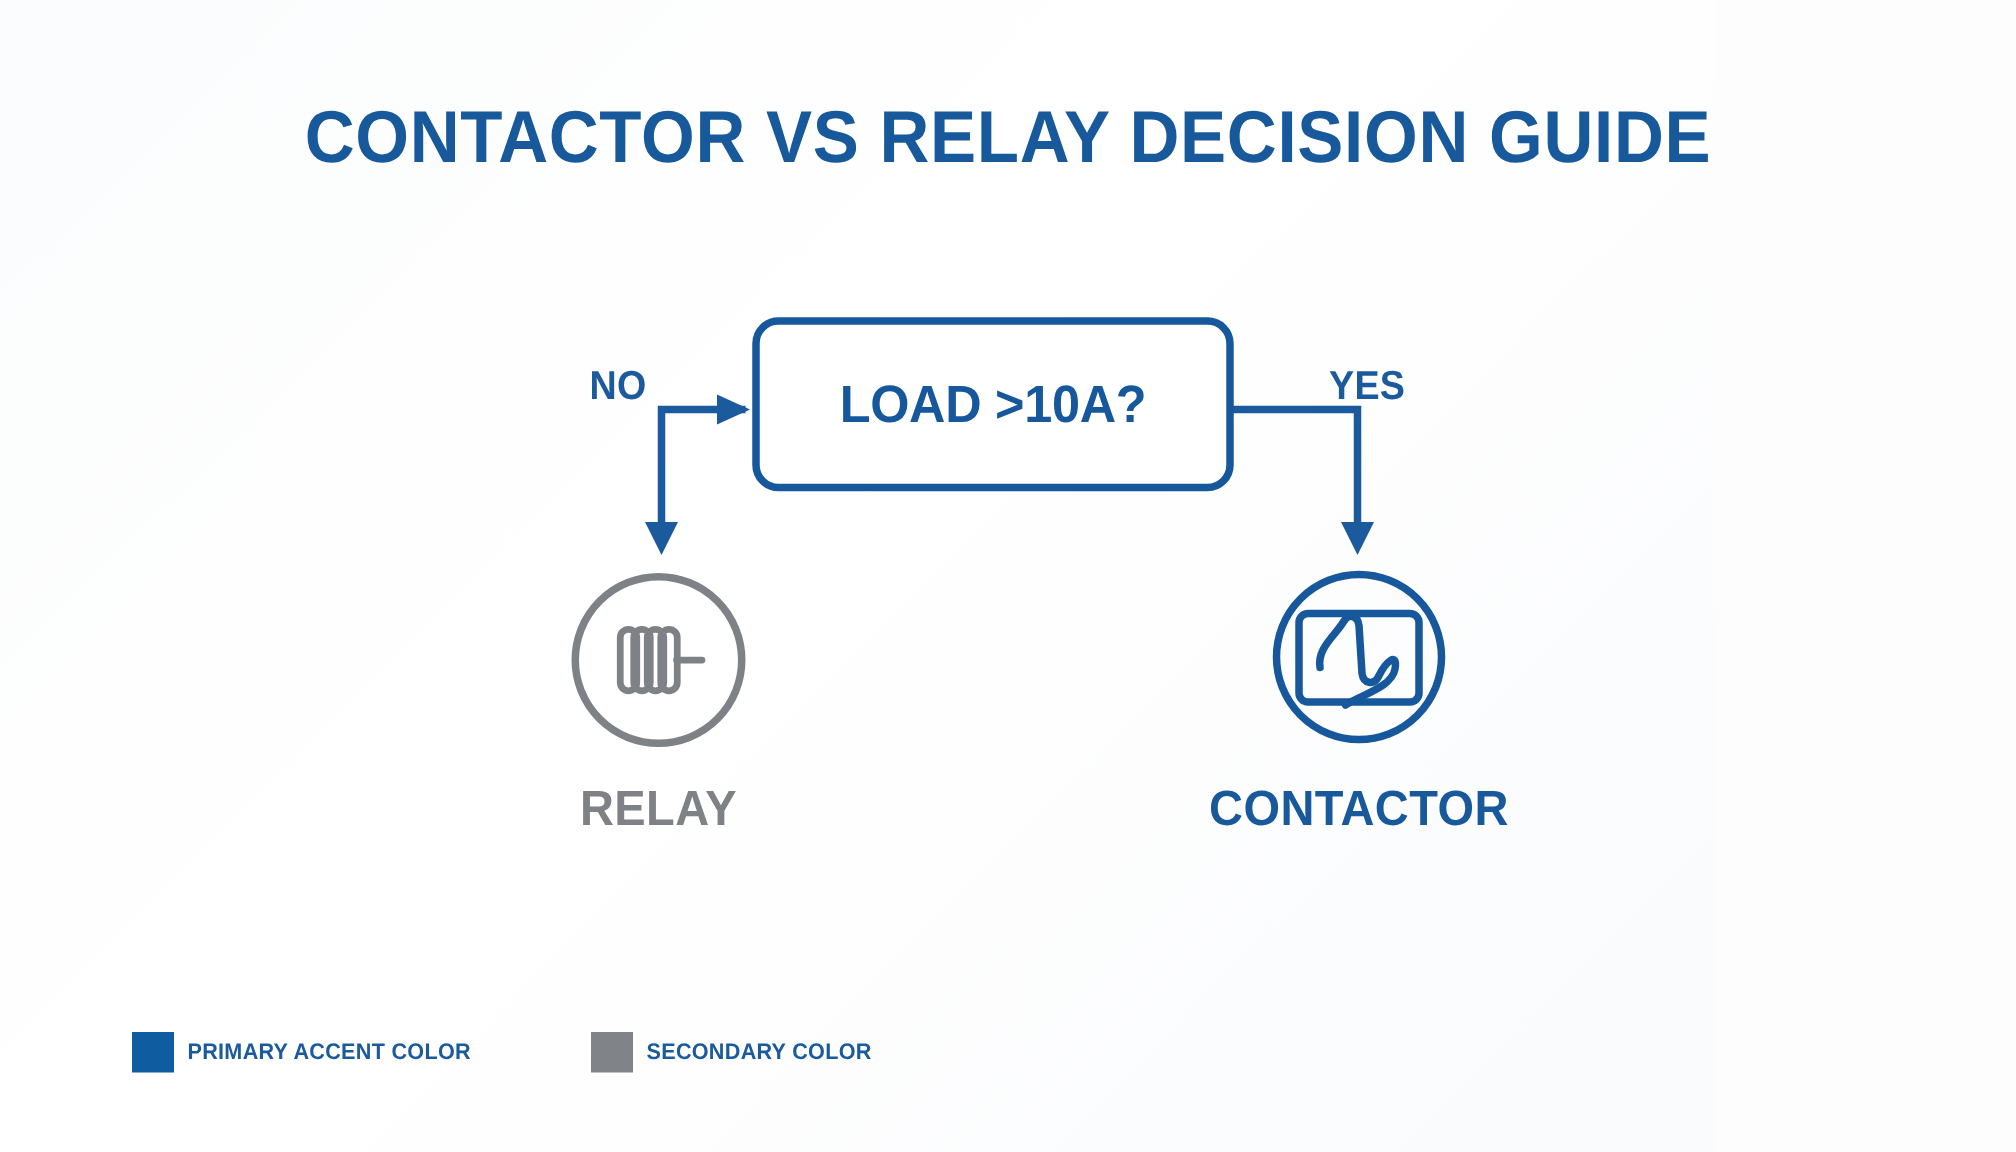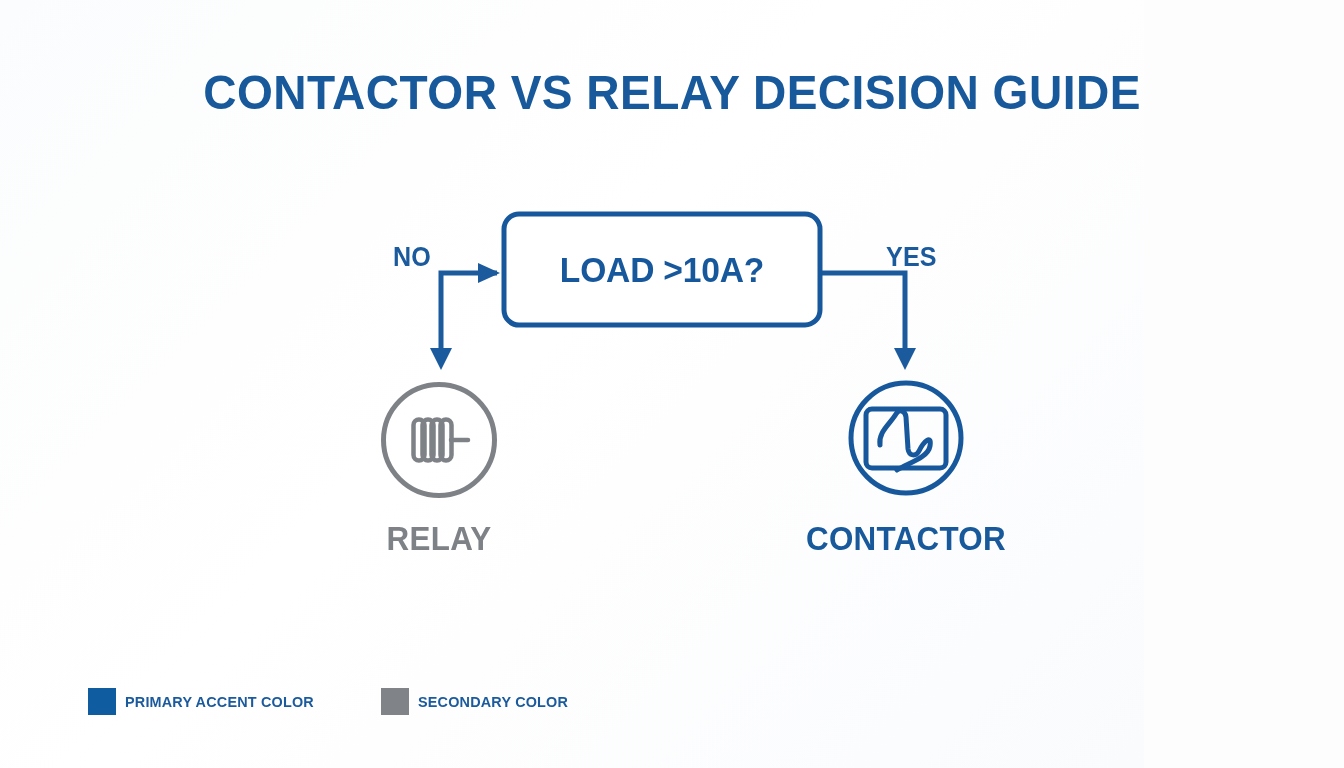--- a/index.html
+++ b/index.html
@@ -98,21 +98,21 @@
     display: flex;
     align-items: center;
     gap: 14px;
   }
   .legend-item {
     display: flex;
     align-items: center;
     gap: 9px;
     padding-left: 40px;
   }
-  .legend-item + .legend-item { margin-left: 5px; }
+  .legend-item + .legend-item { margin-left: 18px; }
   .swatch {
     width: 28px;
     height: 27px;
   }
   .legend-text {
     font-size: 15px;
     font-weight: bold;
     color: #1b5a9c;
     letter-spacing: 0.2px;
     white-space: nowrap;

